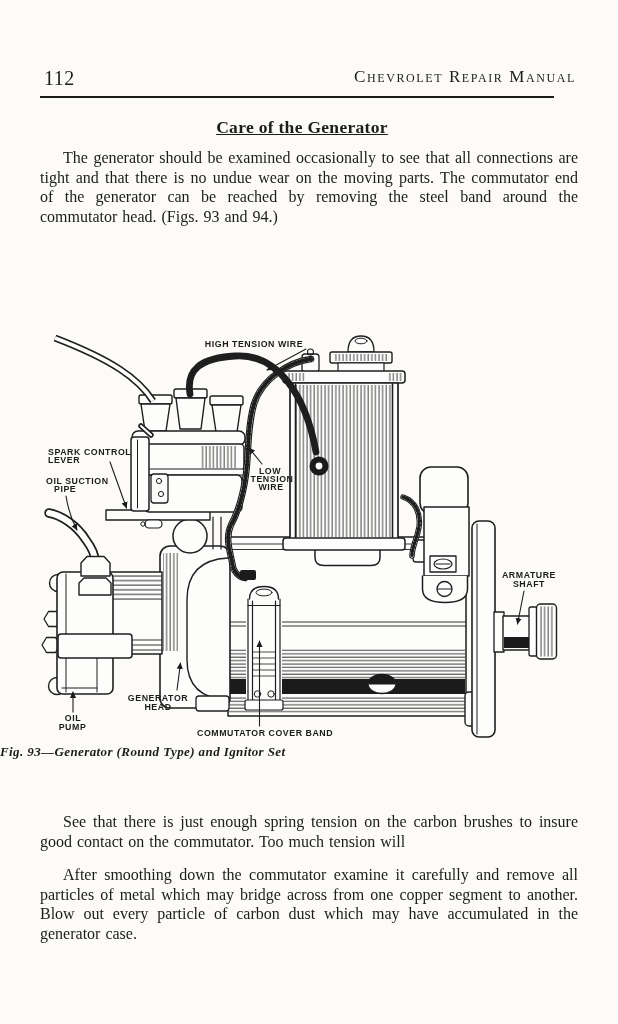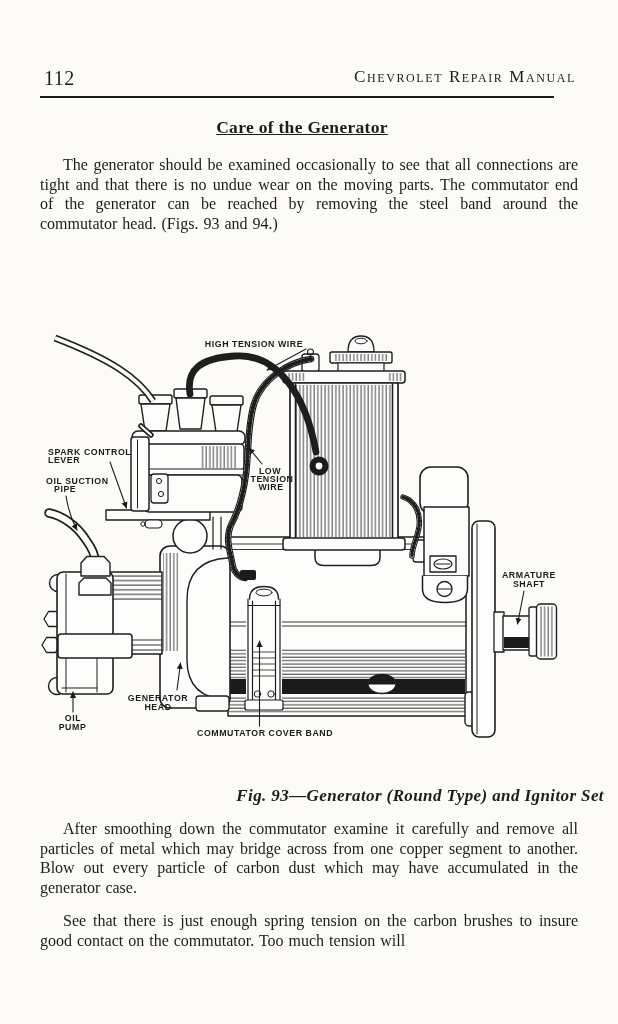--- a/index.html
+++ b/index.html
@@ -3,25 +3,25 @@
 <meta charset="utf-8">
 <style>
   html,body{margin:0;padding:0;}
   body{width:618px;height:1024px;background:#fcfbf8;font-family:"Liberation Serif",serif;color:#1c1c1c;position:relative;overflow:hidden;}
   .page{position:absolute;inset:0;}
   .running-head{position:absolute;top:67px;left:40px;right:42px;height:22px;}
   .page-num{position:absolute;left:4px;top:0;font-size:20px;letter-spacing:0.5px;}
   .head-title{position:absolute;left:0;right:0;top:0;text-align:right;font-variant:small-caps;font-size:17px;letter-spacing:1.6px;}
   .head-rule{position:absolute;top:96px;left:40px;width:514px;height:2.2px;background:#1b1b1b;}
   .section-heading{position:absolute;top:117px;left:0;right:14px;text-align:center;font-weight:bold;font-size:17.5px;letter-spacing:0.3px;text-decoration:underline;}
-  .text-block{position:absolute;left:40px;width:538px;font-size:16px;line-height:19.6px;text-align:justify;margin-top:7px;}
+  .text-block{position:absolute;left:40px;width:538px;font-size:16px;line-height:19.6px;text-align:justify;}
   .text-block p{margin:0 0 14px 0;text-indent:23px;word-spacing:1px;}
   #block-top{top:148px;}
   #block-bottom{top:812px;}
-  .fig-caption{position:absolute;top:786px;left:0;right:14px;text-align:right;font-weight:bold;font-style:italic;font-size:17px;letter-spacing:0.4px;}
+  .fig-caption{position:absolute;top:744px;left:0;right:14px;text-align:left;font-weight:bold;font-style:italic;font-size:13px;letter-spacing:0.4px;}
   svg text{font-family:"Liberation Sans",sans-serif;font-weight:bold;font-size:8.8px;letter-spacing:0.55px;fill:#1b1b1b;}
 </style>
 </head>
 <body>
 
 <div class="page">
 
   <div class="running-head">
     <span class="page-num">112</span>
     <span class="head-title">Chevrolet Repair Manual</span>
@@ -224,17 +224,17 @@
       <text x="158" y="709.5" text-anchor="middle">HEAD</text>
       <text x="73" y="721" text-anchor="middle">OIL</text>
       <text x="72.5" y="729.5" text-anchor="middle">PUMP</text>
       <text x="197" y="736">COMMUTATOR COVER BAND</text>
     </g>
   </svg>
 
   <div class="fig-caption">Fig. 93—Generator (Round Type) and Ignitor Set</div>
 
   <div class="text-block" id="block-bottom">
+    <p>See that there is just enough spring tension on the carbon brushes to insure good contact on the commutator. Too much tension will</p>
     <p>After smoothing down the commutator examine it carefully and remove all particles of metal which may bridge across from one copper segment to another. Blow out every particle of carbon dust which may have accumulated in the generator case.</p>
-    <p>See that there is just enough spring tension on the carbon brushes to insure good contact on the commutator. Too much tension will</p>
   </div>
 
 </div>
 
 </body></html>

